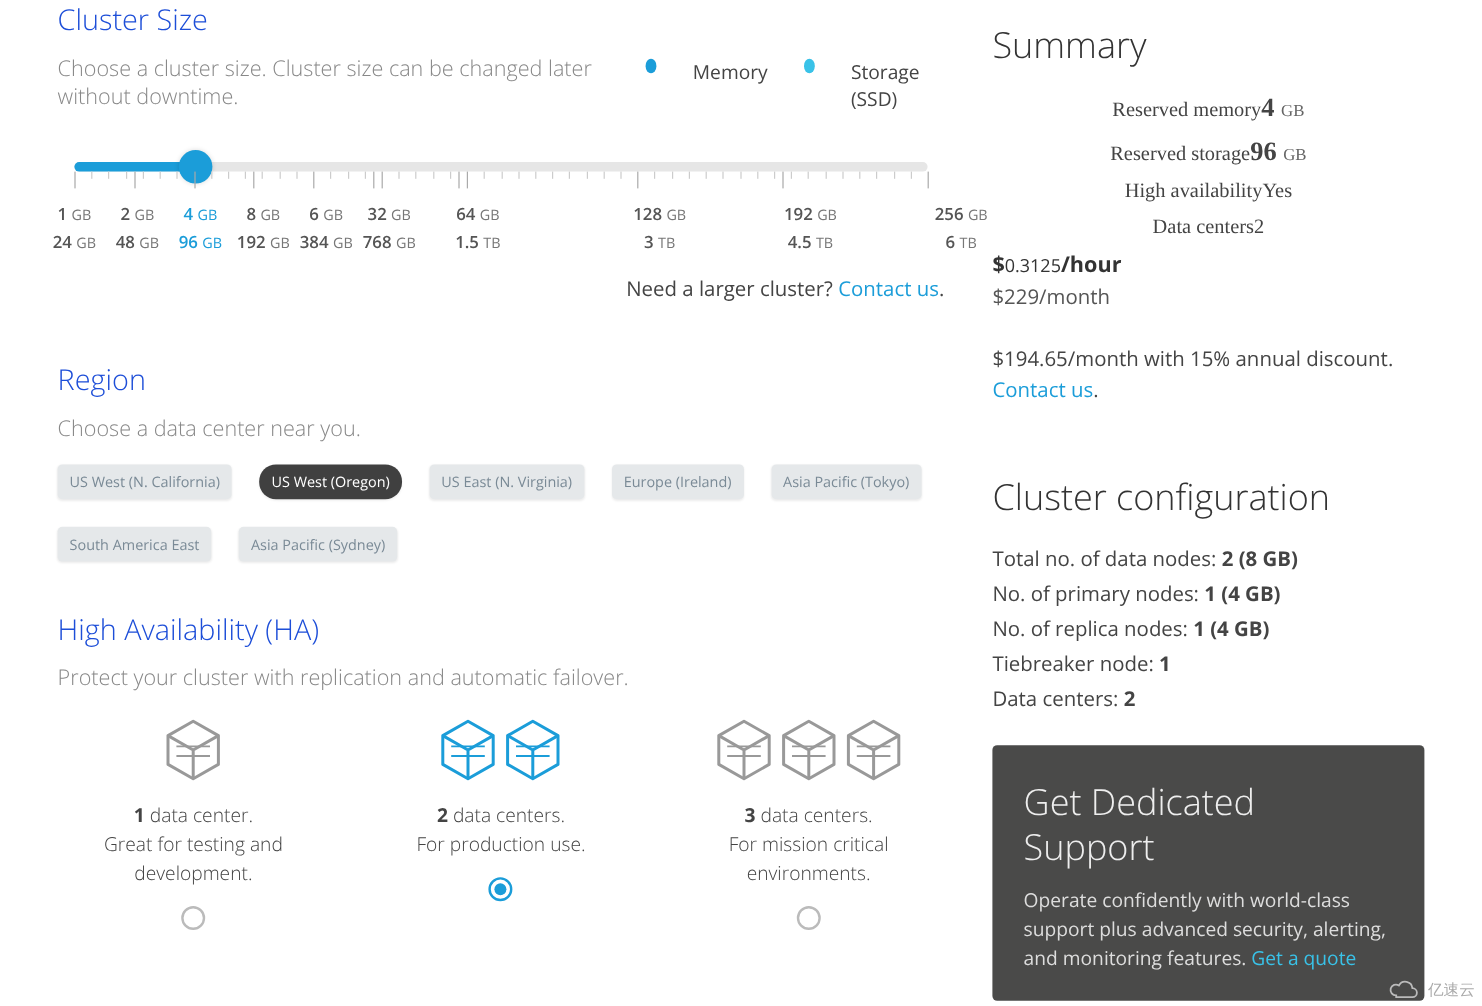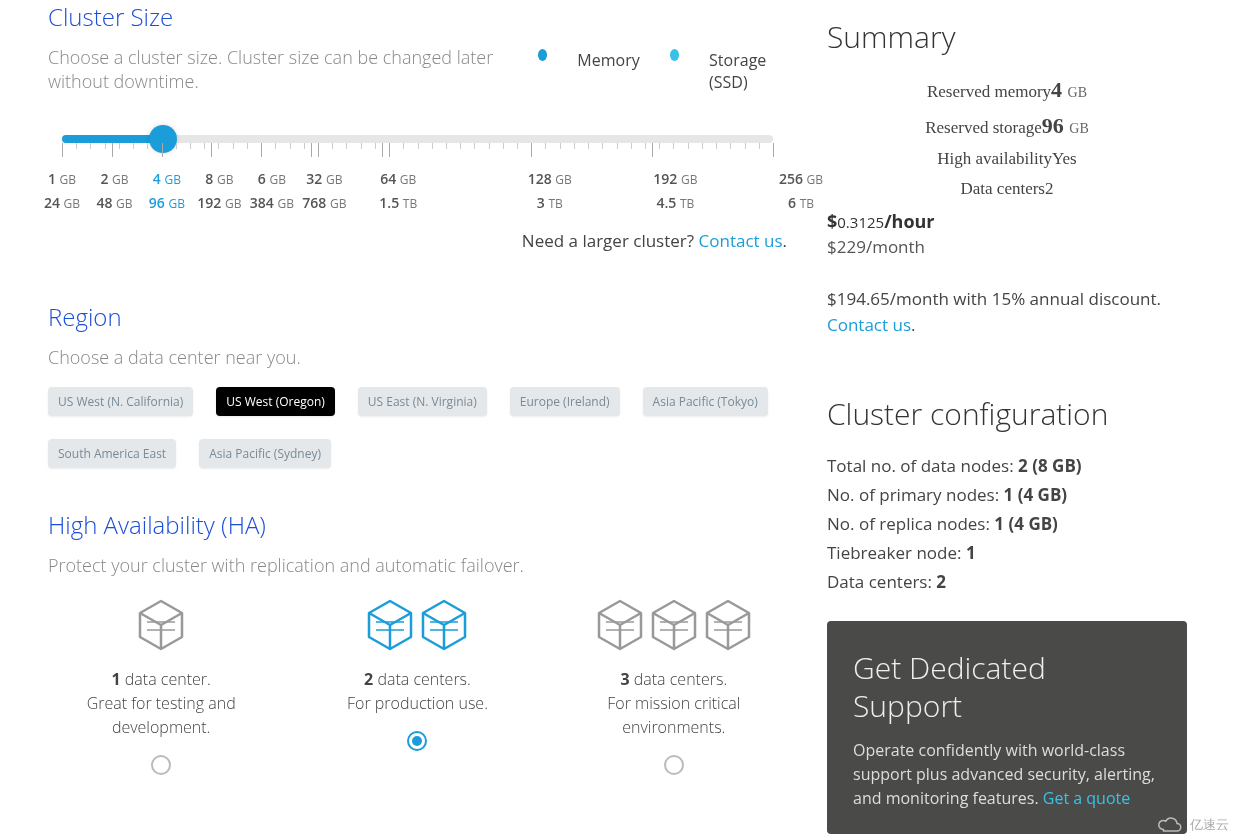--- a/index.html
+++ b/index.html
@@ -69,21 +69,21 @@
 .need-larger { text-align:right; margin-top:16px; font-size:17px; color:#444; }
 .link { color:#1b9dd9; cursor:pointer; }
 
 
 .pills { display:flex; flex-wrap:wrap; gap:23px; }
 .pill {
   font-size:12px; padding:6px 10px; border-radius:4px; background:#e5e8ea;
   color:#7a8a96; cursor:pointer; box-shadow:0 1px 2px rgba(0,0,0,.08);
   border:none; font-family:inherit;
 }
-.pill.active { background:#000000; color:#fff; }
+.pill.active { background:#404040; color:#fff;border-radius:14px; }
 
 
 .ha-row { display:flex; gap:30px; margin-top:8px; }
 .ha-opt { flex:1; text-align:center; }
 .ha-icons { display:flex; justify-content:center; gap:6px; height:60px; align-items:center; margin-bottom:12px; }
 .cube { width:48px; height:54px; }
 .ha-opt .txt { font-size:16px; color:#444; font-weight:300; line-height:1.5; }
 .ha-opt .txt b { font-weight:700; }
 .radio {
   width:20px; height:20px; border:2px solid #bbb; border-radius:50%;

